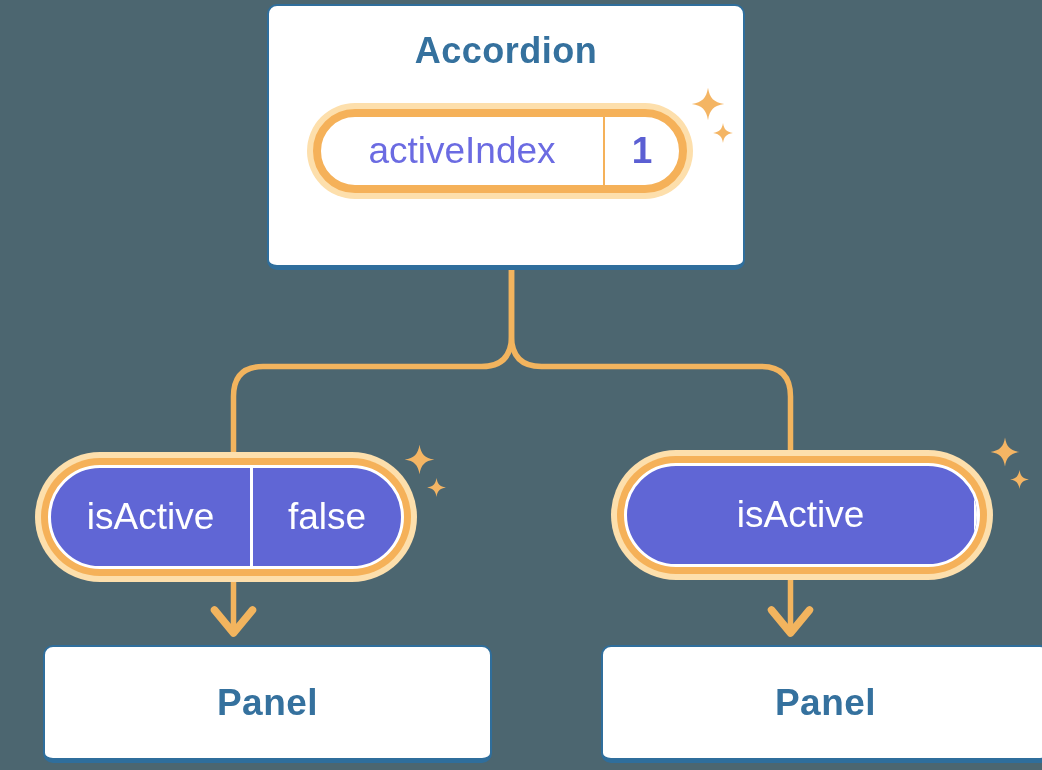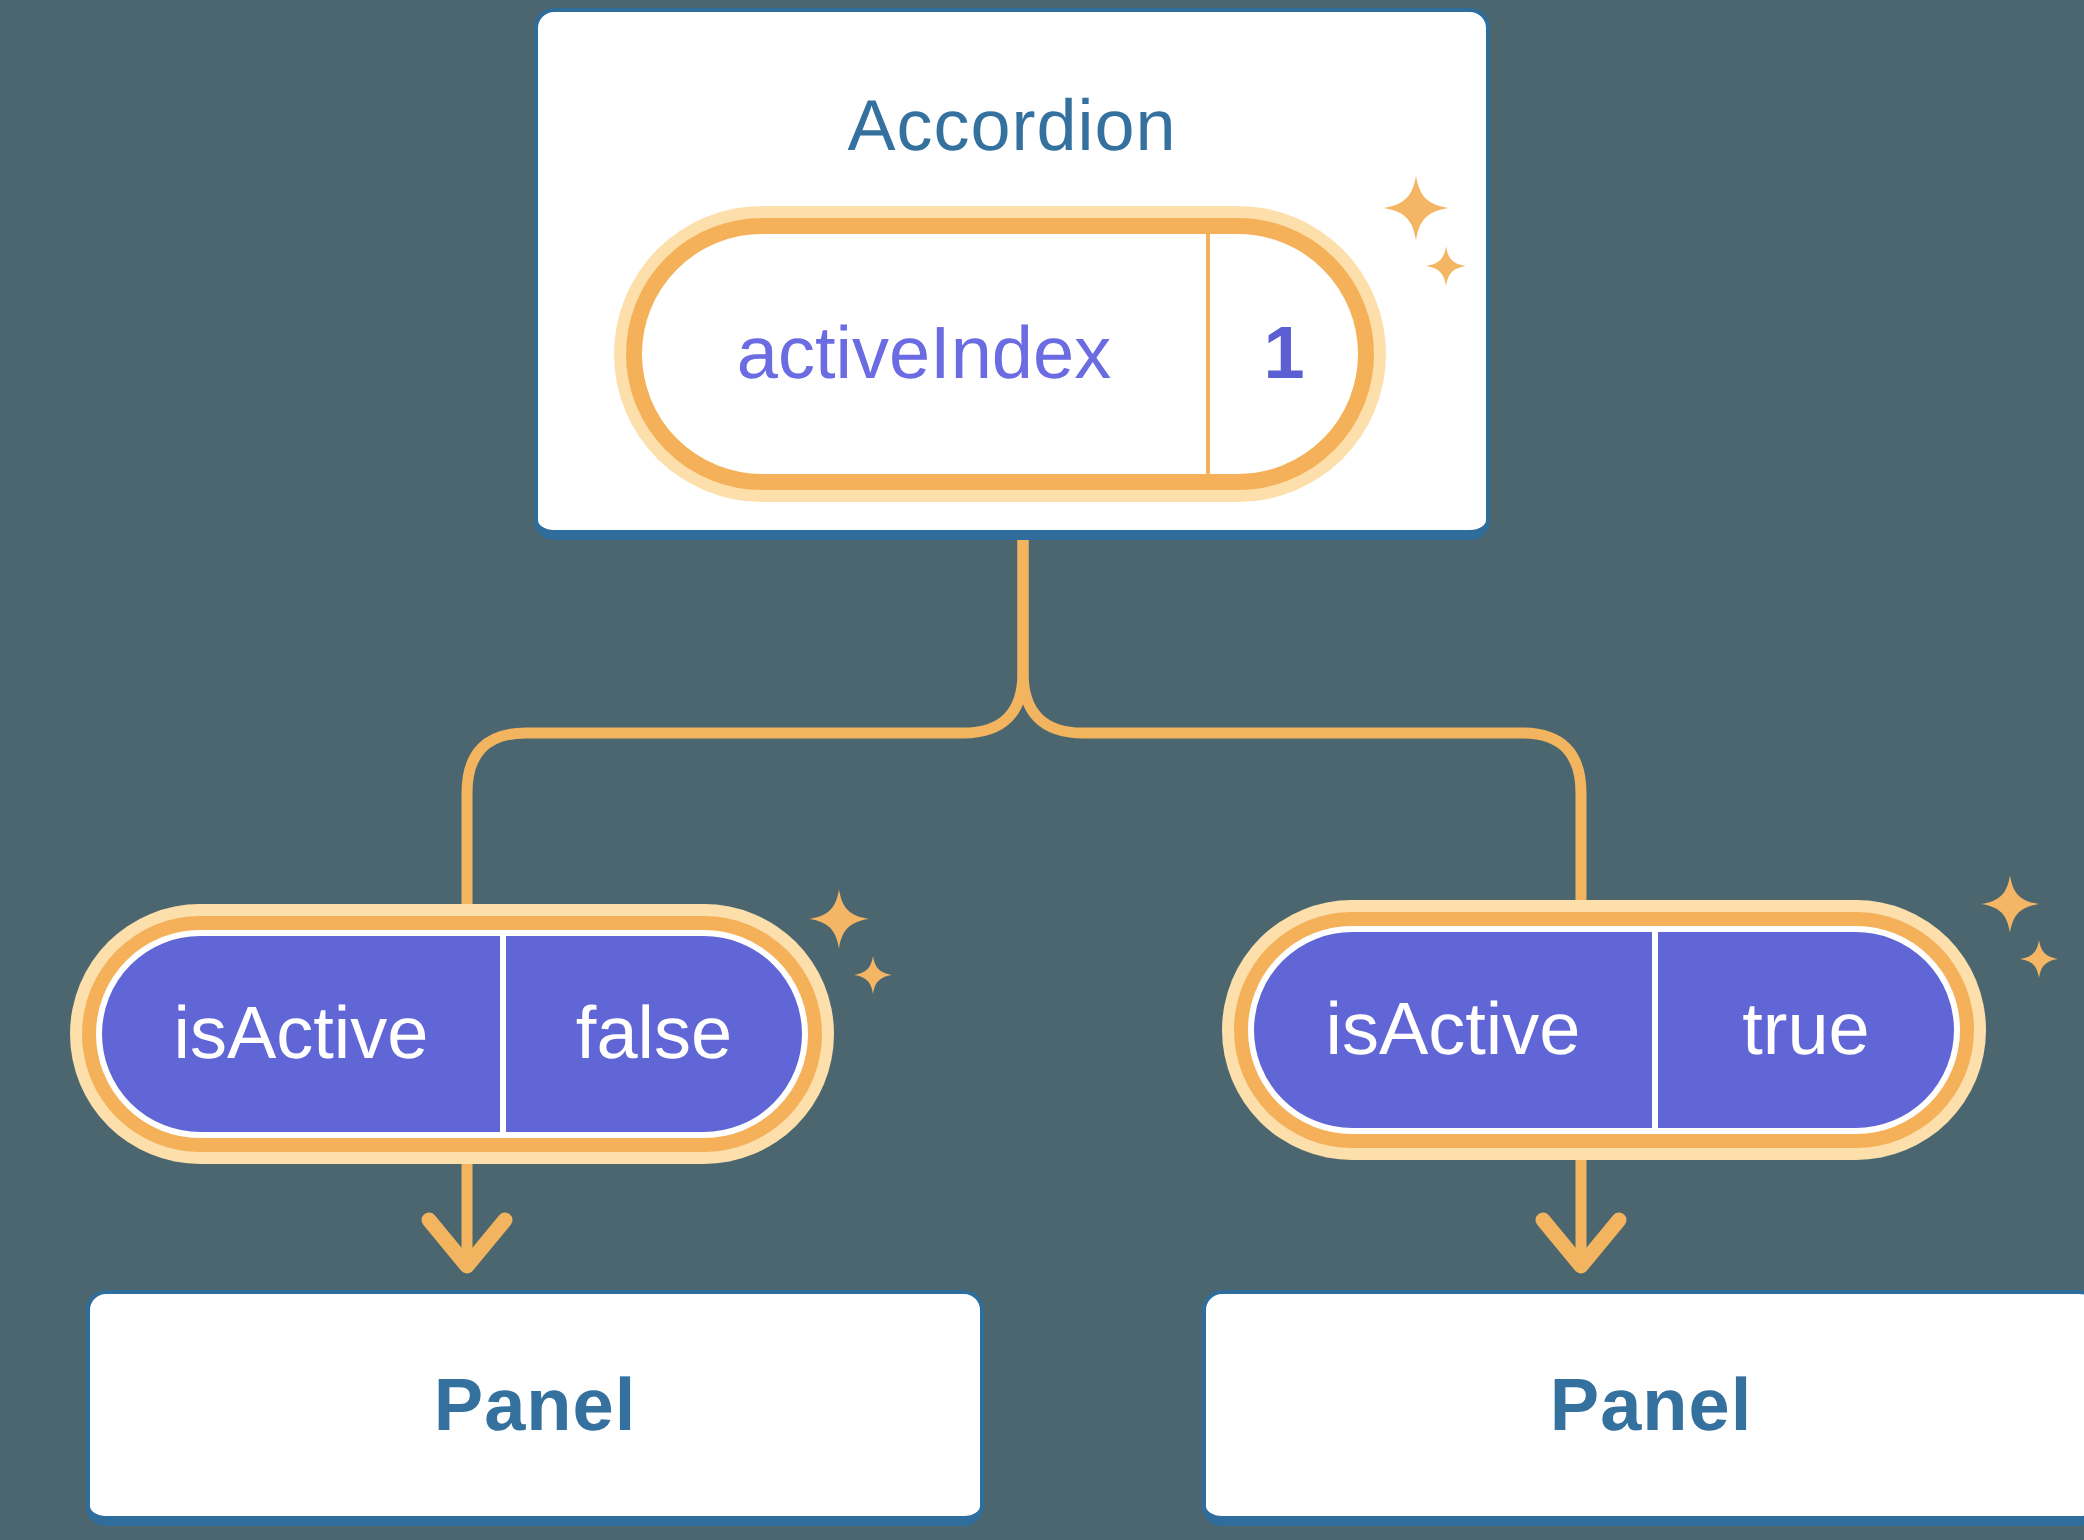--- a/index.html
+++ b/index.html
@@ -17,24 +17,24 @@
     position:absolute;
     background:#ffffff;
     border:2px solid #2F6E9C;
     border-bottom-width:5px;
     border-radius:10px;
     box-sizing:border-box;
     z-index:2;
   }
   .accordion-node { left:267px; top:4px; width:478px; height:266px; }
   .node-title {
-    margin-top:36px;
+    margin-top:24px;
     text-align:center;
     font-size:36px;
-    font-weight:400;
+    font-weight:700;
     color:#35719E;
     letter-spacing:0.5px;
   }
   .panel-node {
     width:449px; height:118px;
     display:flex; align-items:center; justify-content:center;
     font-size:37px; font-weight:600; color:#35719E;
     letter-spacing:0.5px;
   }
   .panel-left  { left:43px;  top:645px; }
@@ -43,21 +43,21 @@
   
   .pill-glow {
     position:absolute;
     border-radius:999px;
     background:#FDDFAC;
     padding:6px;
     box-sizing:border-box;
     z-index:3;
   }
   
-  .state-pill { left:307px; top:103px; width:386px; height:148px; }
+  .state-pill { left:307px; top:103px; width:386px; height:96px; }
   .state-ring {
     width:100%; height:100%;
     border-radius:999px;
     background:#ffffff;
     border:8px solid #F5B159;
     box-sizing:border-box;
     display:flex; align-items:stretch;
     overflow:hidden;
   }
   .state-name {
@@ -138,21 +138,20 @@
         <span class="prop-value">false</span>
       </div>
     </div>
   </div>
 
   <div class="pill-glow prop-pill-right">
     <div class="prop-orange">
       <div class="prop-purple">
         <span class="prop-name">isActive</span>
         <span class="prop-divider"></span>
-        <span class="prop-value">true</span>
       </div>
     </div>
   </div>
 
   <div class="node panel-node panel-left">Panel</div>
   <div class="node panel-node panel-right">Panel</div>
 
   <svg class="sparkle" style="left:690px; top:86px;" width="36" height="36" viewBox="-20 -20 40 40">
     <path d="M0,-18 C1.8,-6.5 6.5,-1.8 18,0 C6.5,1.8 1.8,6.5 0,18 C-1.8,6.5 -6.5,1.8 -18,0 C-6.5,-1.8 -1.8,-6.5 0,-18 Z" fill="#F4B564"></path>
   </svg>

